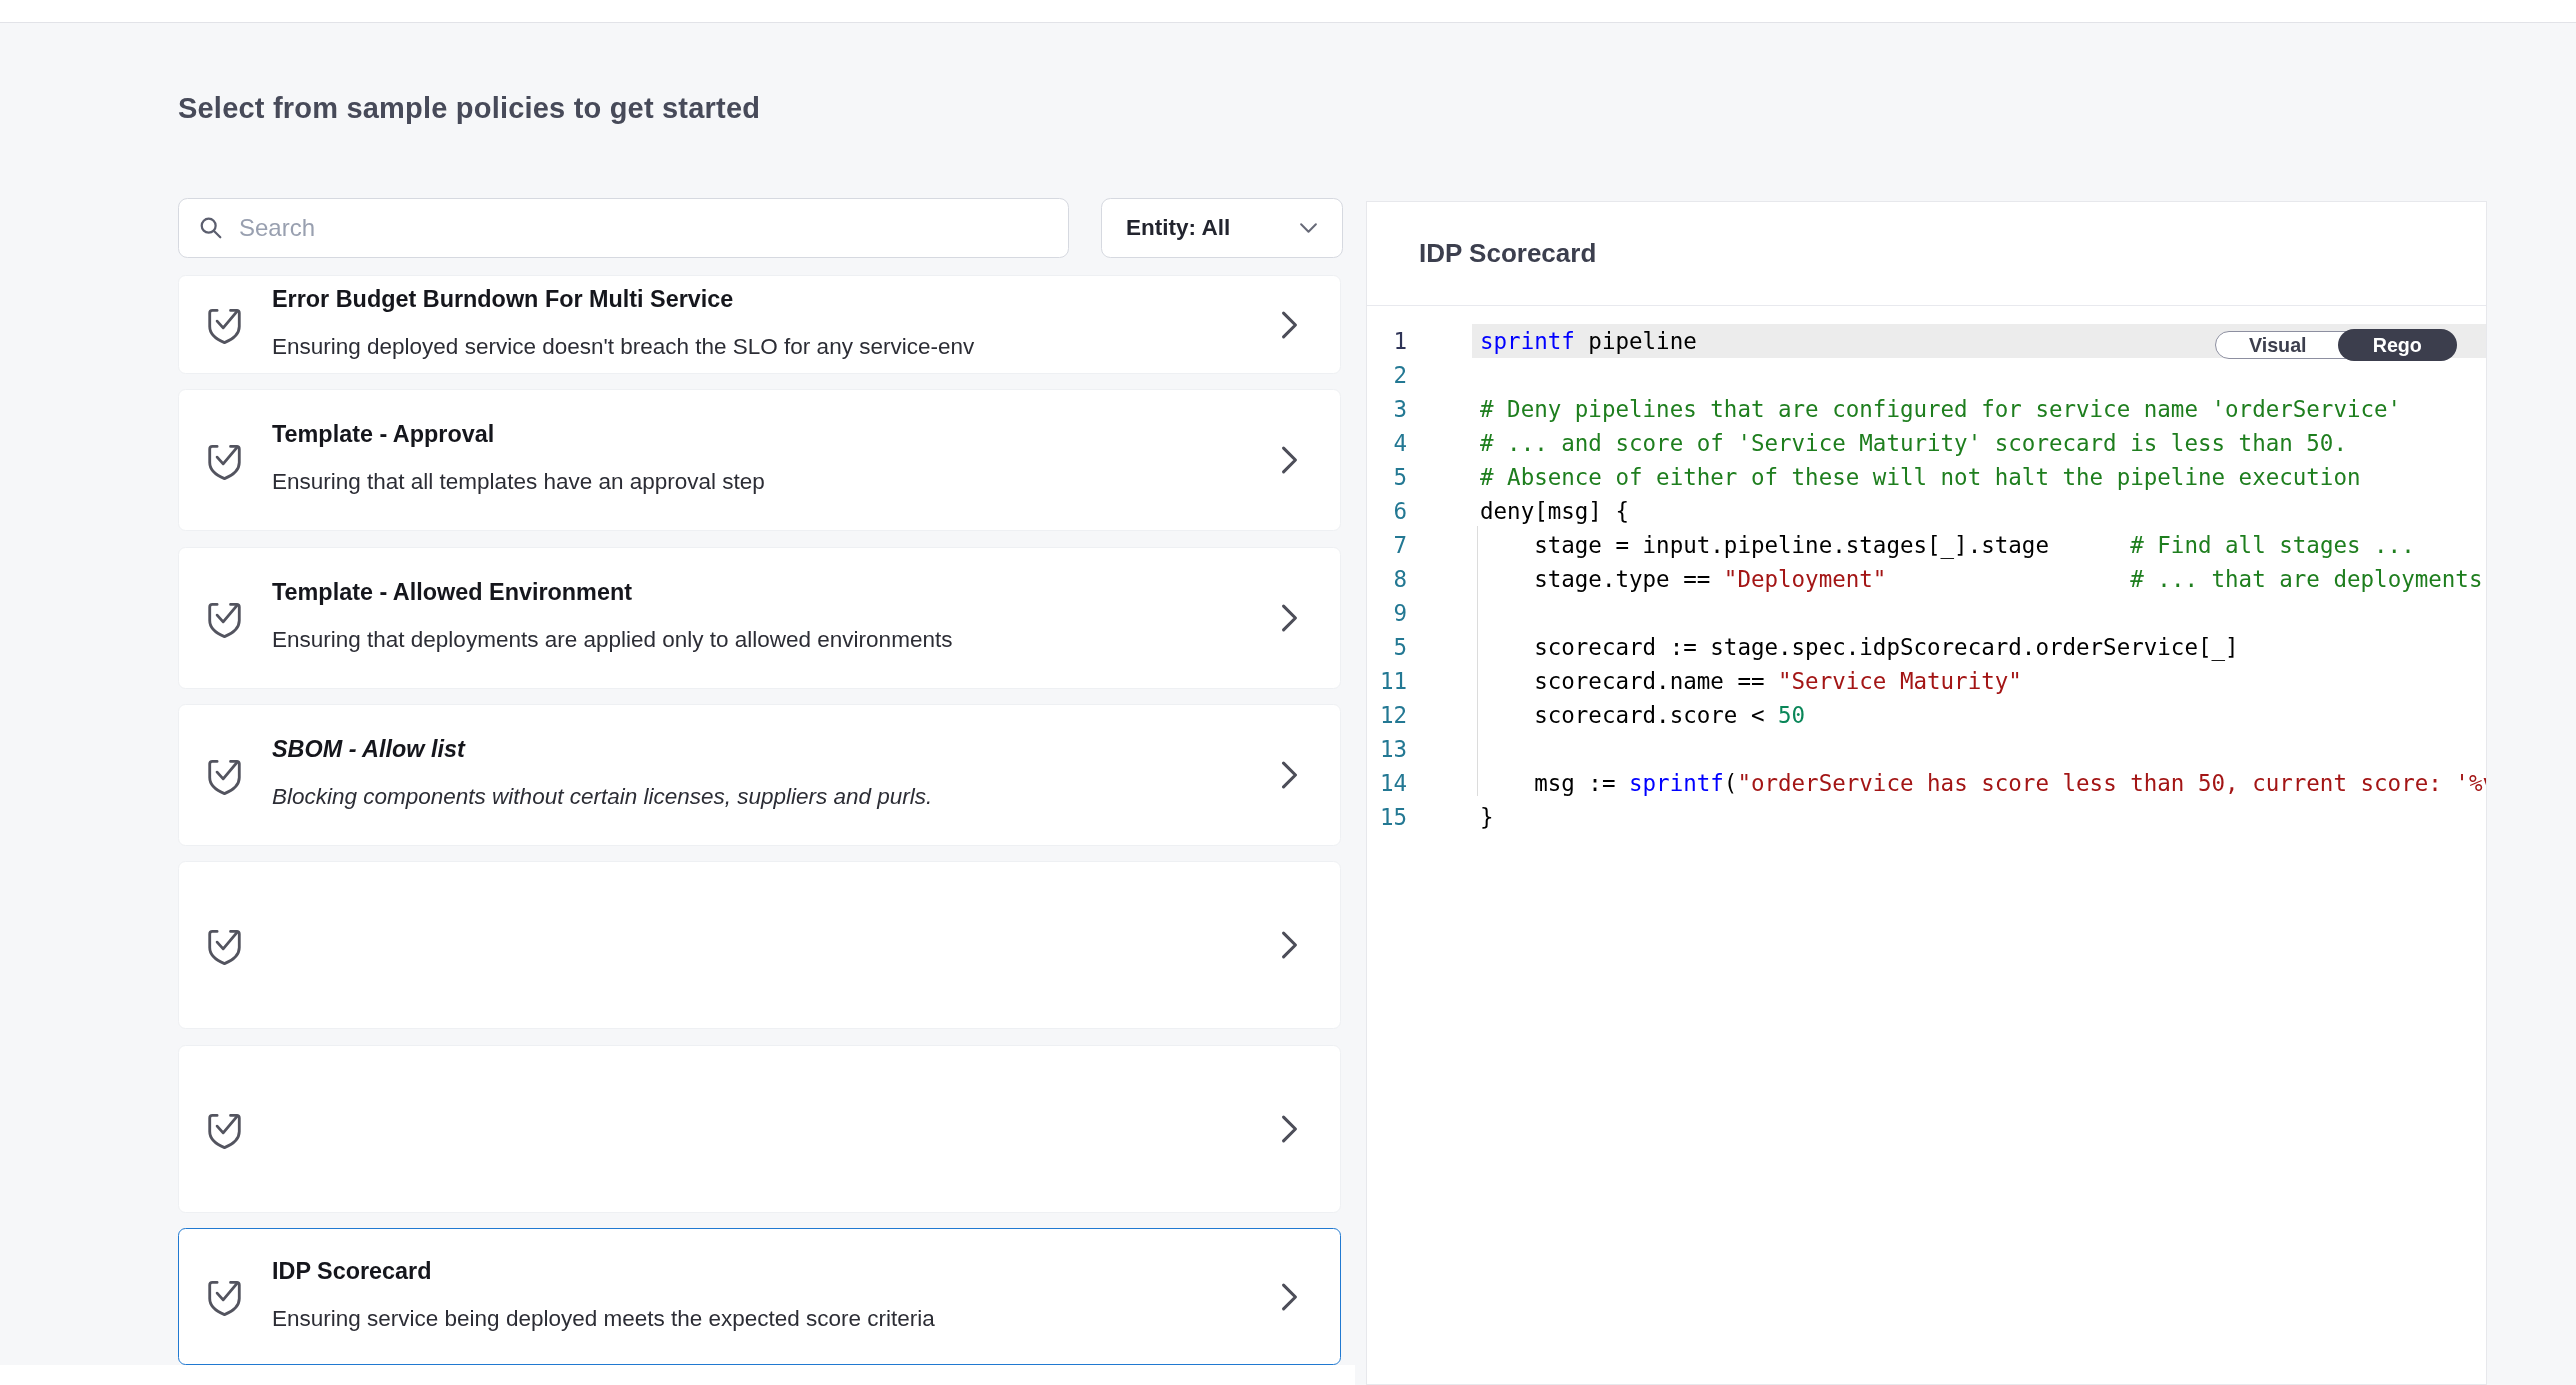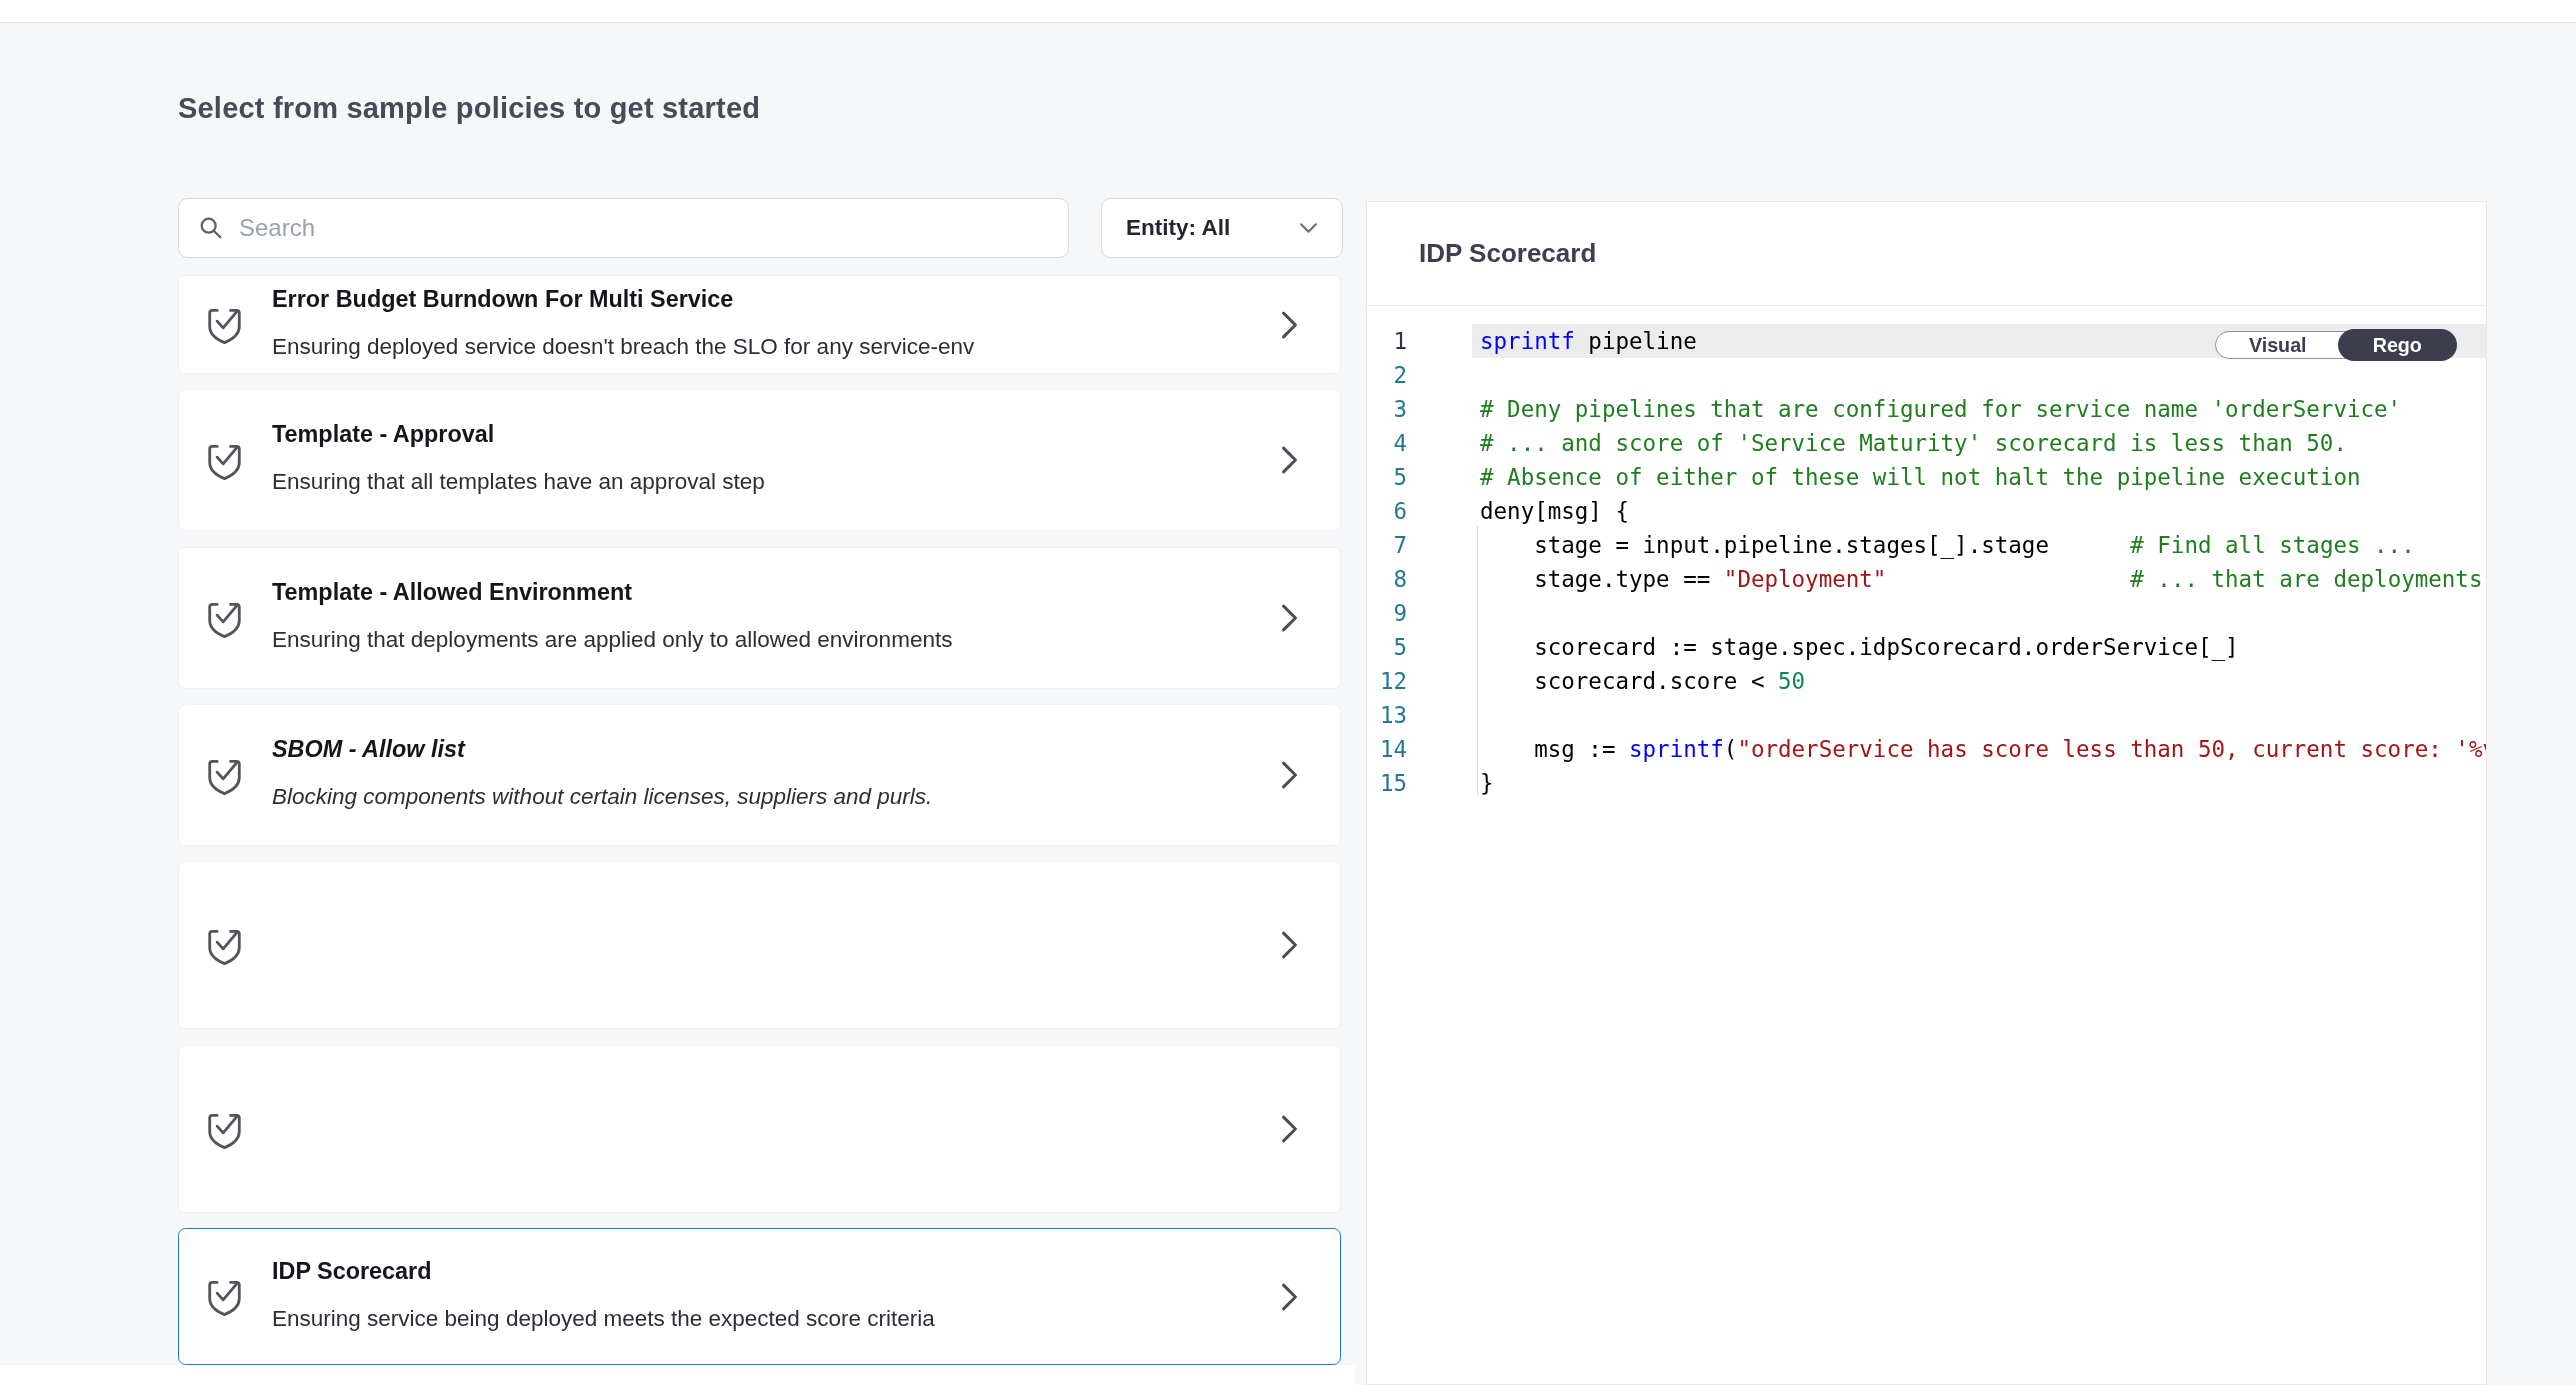--- a/index.html
+++ b/index.html
@@ -306,20 +306,24 @@
   <div class="code-row">
     <span class="ln">9</span>
     <span class="code-text"></span>
   </div>
 
   <div class="code-row">
     <span class="ln">5</span>
     <span class="code-text"><span class="tx">    scorecard := stage.spec.idpScorecard.orderService[_]</span></span>
   </div>
 
+  <div class="code-row">
+    <span class="ln">11</span>
+    <span class="code-text"><span class="tx">    scorecard.name == </span><span class="st">"Service Maturity"</span></span>
+  </div>
 
   <div class="code-row">
     <span class="ln">12</span>
     <span class="code-text"><span class="tx">    scorecard.score &lt; </span><span class="nm">50</span></span>
   </div>
 
   <div class="code-row">
     <span class="ln">13</span>
     <span class="code-text"></span>
   </div>

